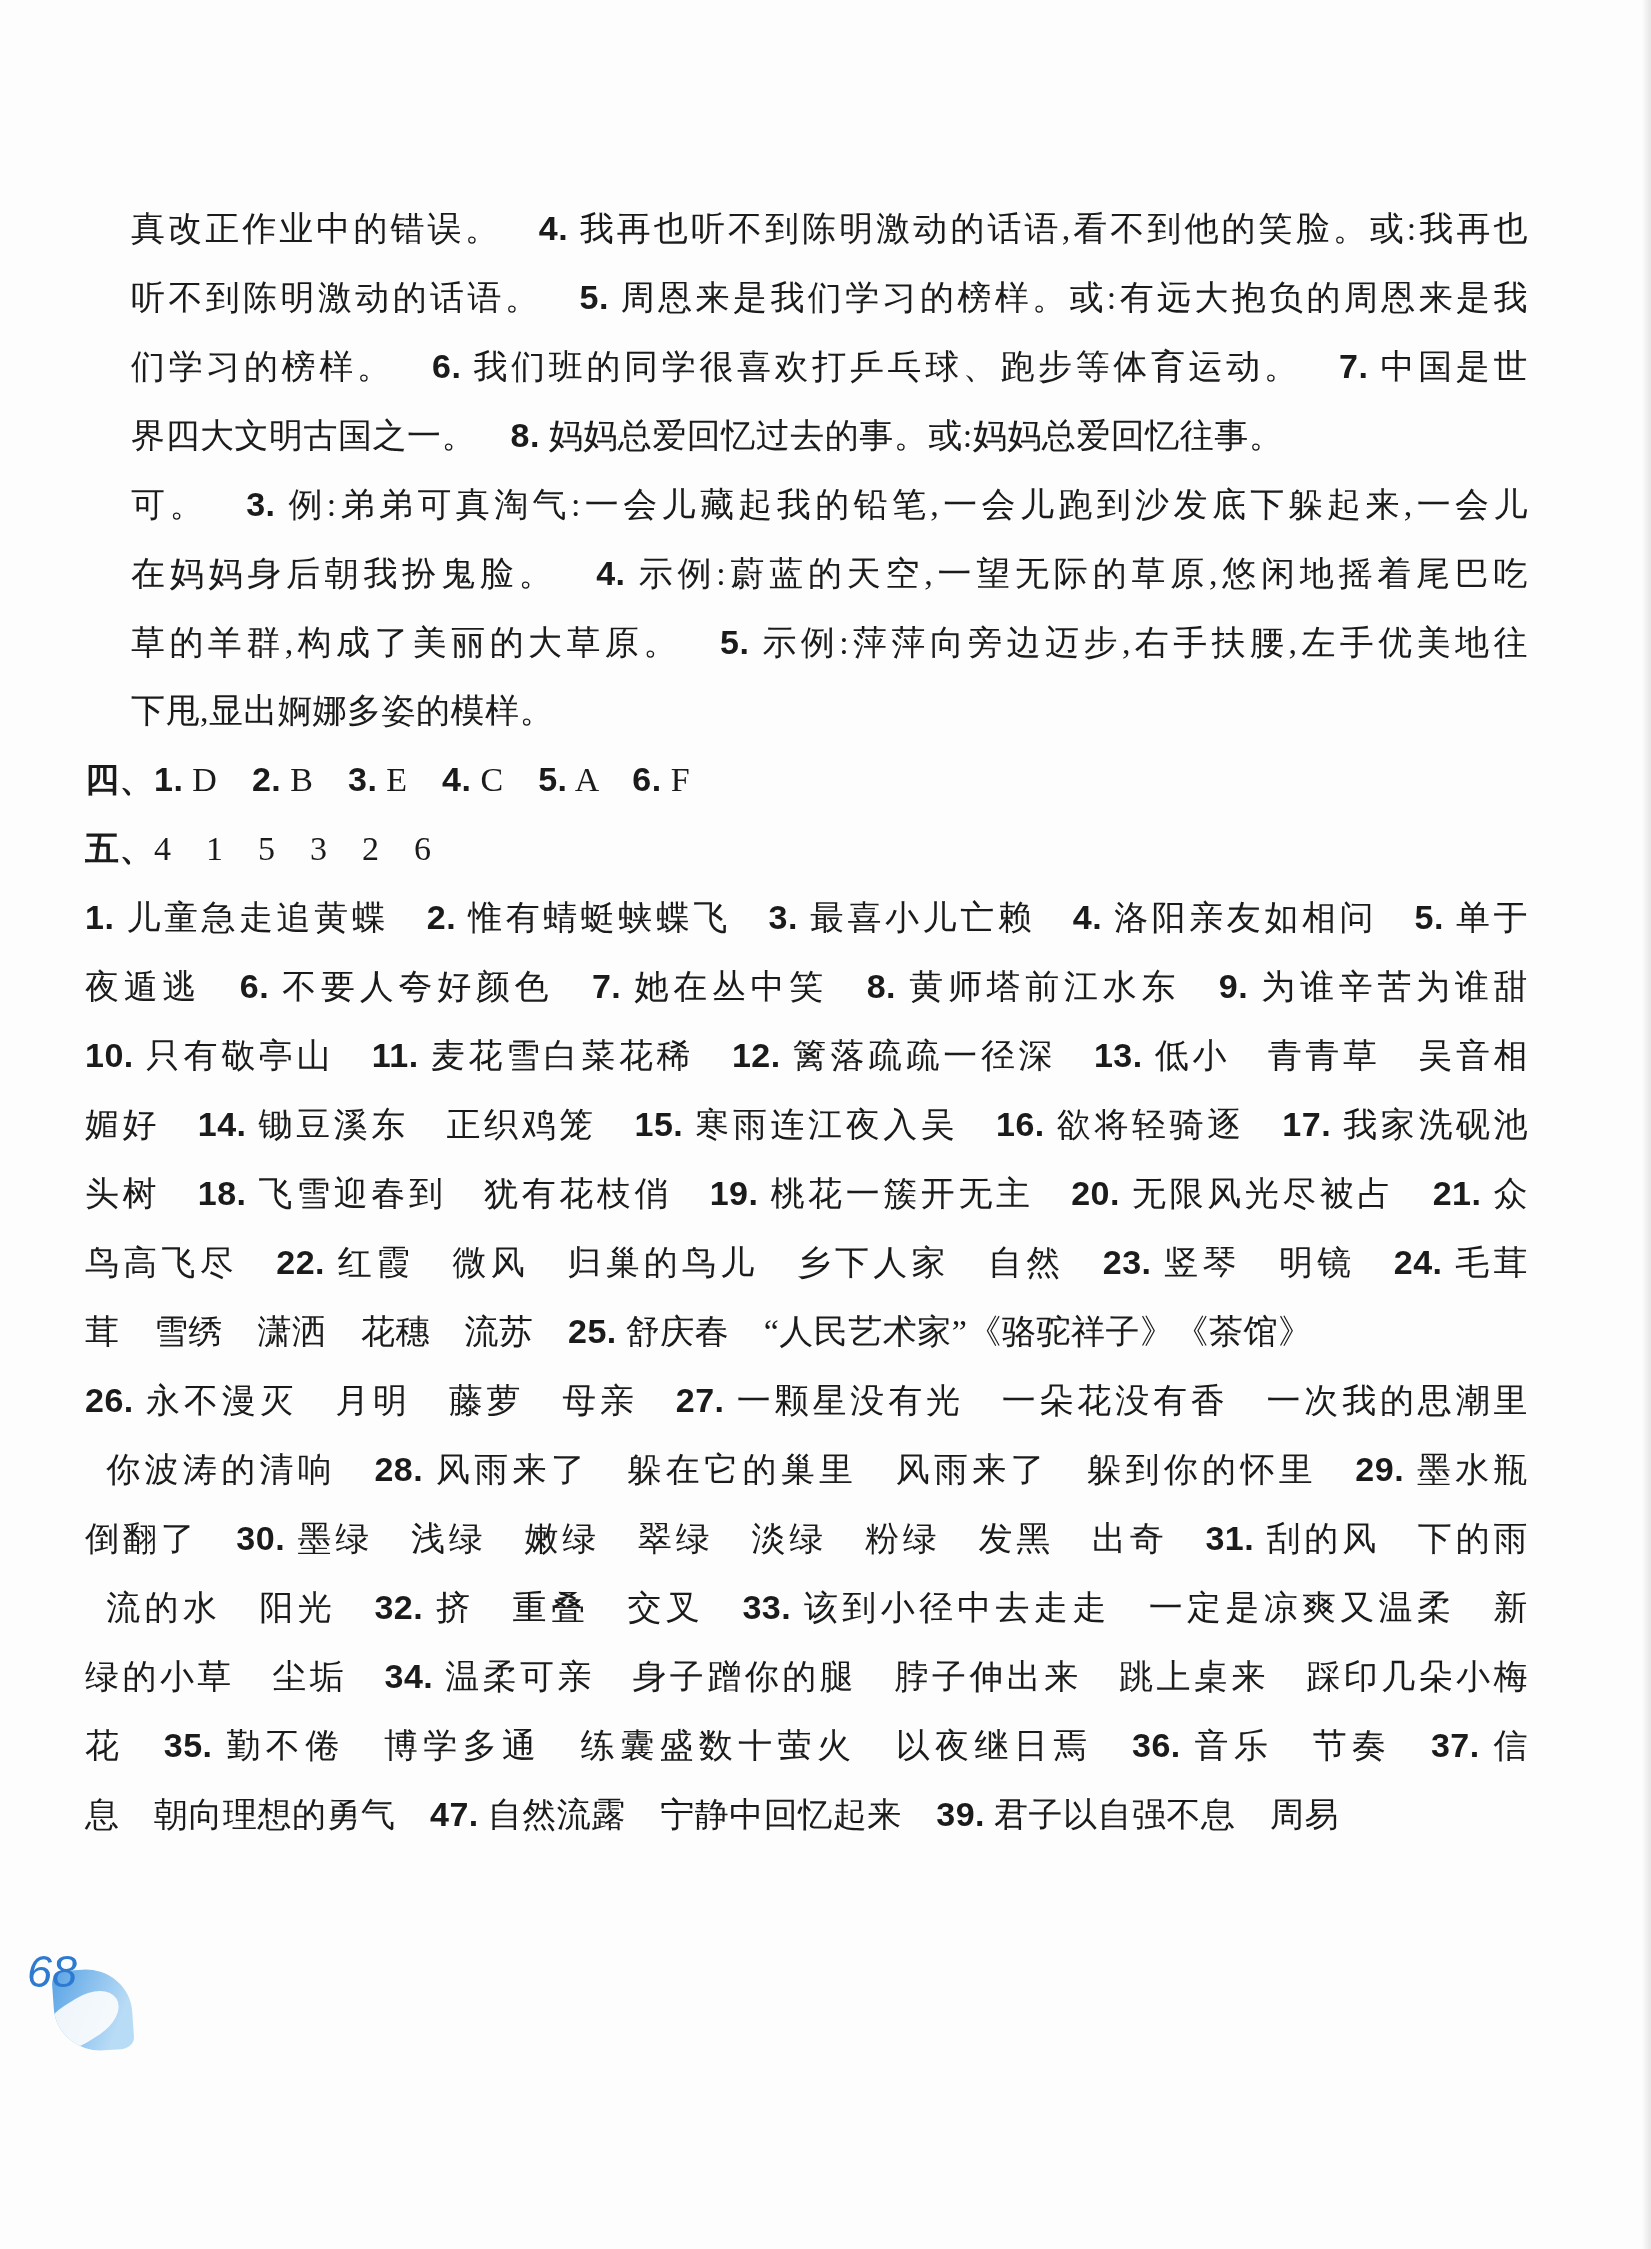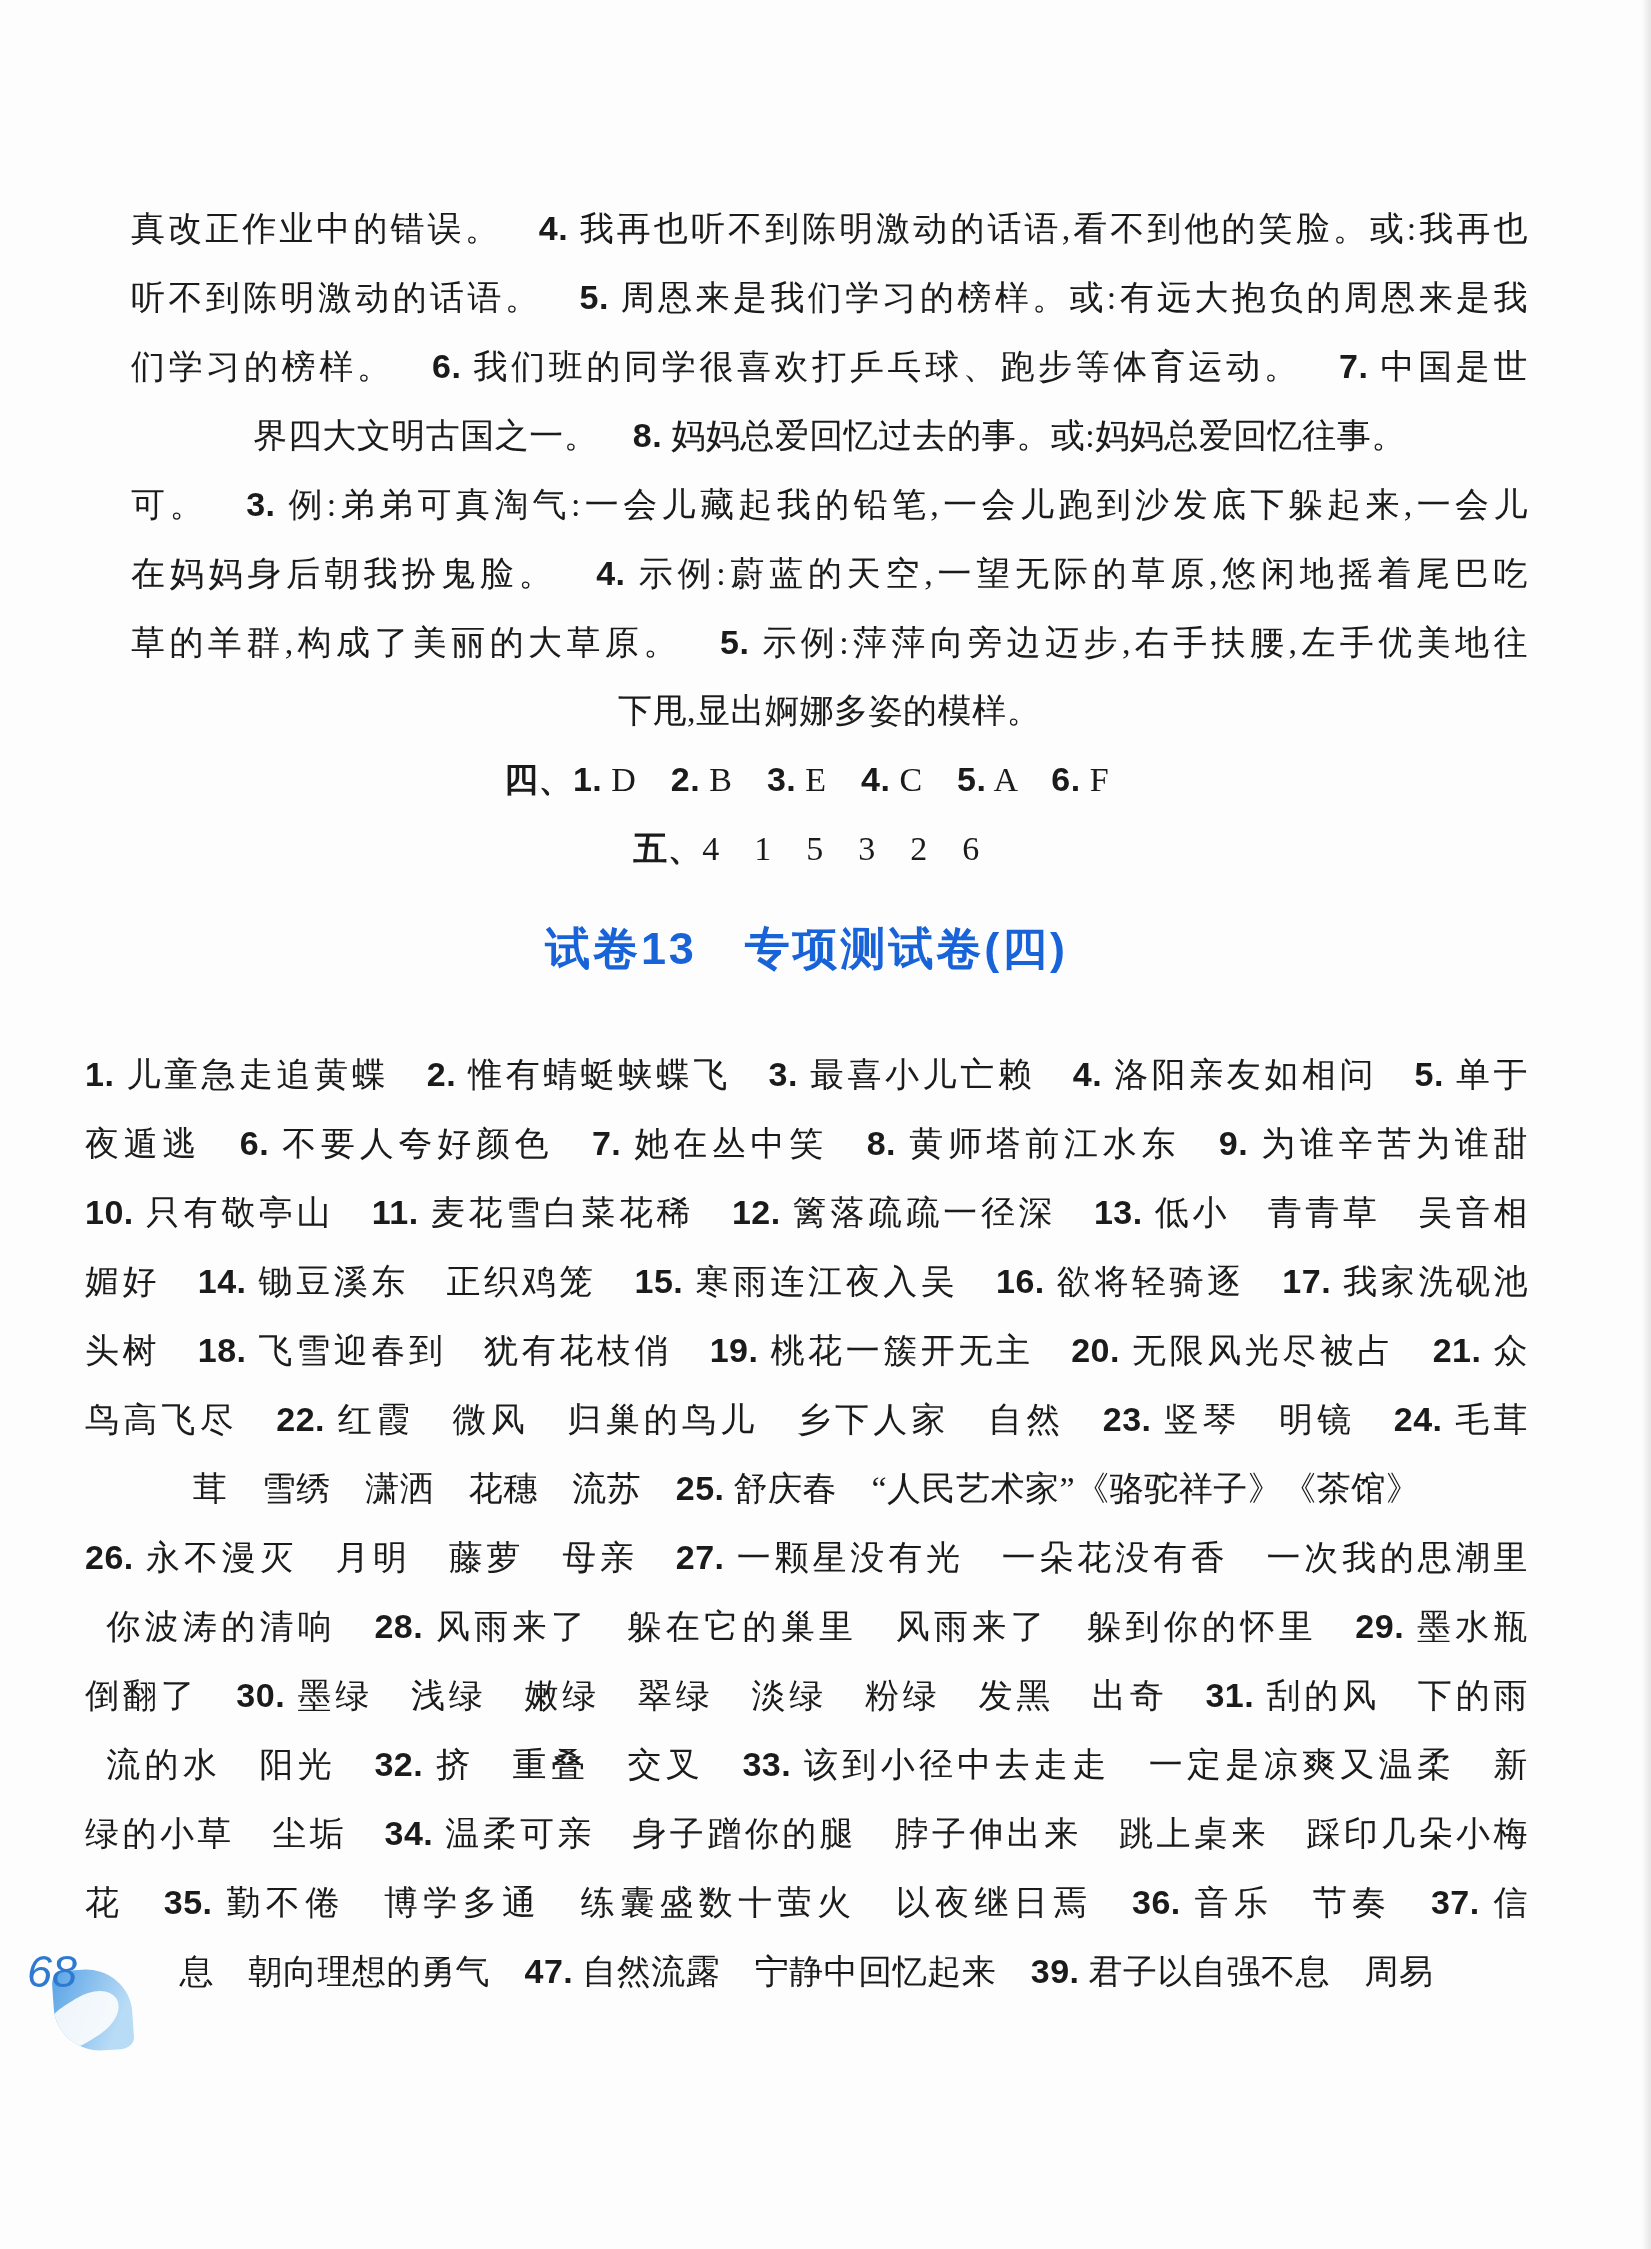--- a/index.html
+++ b/index.html
@@ -9,21 +9,20 @@
     font-family:"Liberation Serif","DejaVu Serif",serif;
     color:#1b1b1b;
     position:relative;
     overflow:hidden;
   }
   .content { padding:194px 124px 0 85px; }
   .tline {
     font-size:34px;
     line-height:68px;
     letter-spacing:0.5px;
-    text-align:center;
   }
   .tline b {
     font-family:"Liberation Sans","DejaVu Sans",sans-serif;
     font-weight:700;
   }
   .fill { text-align:justify; text-align-last:justify; }
   .ind1 { padding-left:46px; }
   .ind2 { padding-left:21.3px; }
   .section-title {
     margin:35px 0 60px 0;
@@ -75,21 +74,20 @@
       <div class="tline ind1 fill">听不到陈明激动的话语。　<b>5.</b> 周恩来是我们学习的榜样。或:有远大抱负的周恩来是我</div>
       <div class="tline ind1 fill">们学习的榜样。　<b>6.</b> 我们班的同学很喜欢打乒乓球、跑步等体育运动。　<b>7.</b> 中国是世</div>
       <div class="tline ind1">界四大文明古国之一。　<b>8.</b> 妈妈总爱回忆过去的事。或:妈妈总爱回忆往事。</div>
       <div class="tline ind1 fill">可。　<b>3.</b> 例:弟弟可真淘气:一会儿藏起我的铅笔,一会儿跑到沙发底下躲起来,一会儿</div>
       <div class="tline ind1 fill">在妈妈身后朝我扮鬼脸。　<b>4.</b> 示例:蔚蓝的天空,一望无际的草原,悠闲地摇着尾巴吃</div>
       <div class="tline ind1 fill">草的羊群,构成了美丽的大草原。　<b>5.</b> 示例:萍萍向旁边迈步,右手扶腰,左手优美地往</div>
       <div class="tline ind1">下甩,显出婀娜多姿的模样。</div>
       <div class="tline"><b>四、</b><b>1.</b> D　<b>2.</b> B　<b>3.</b> E　<b>4.</b> C　<b>5.</b> A　<b>6.</b> F</div>
       <div class="tline"><b>五、</b>4　1　5　3　2　6</div>
     </div>
-  <h2 class="section-title">试卷13　专项测试卷(四)</h2>
   <div class="block">
       <div class="tline fill"><b>1.</b> 儿童急走追黄蝶　<b>2.</b> 惟有蜻蜓蛱蝶飞　<b>3.</b> 最喜小儿亡赖　<b>4.</b> 洛阳亲友如相问　<b>5.</b> 单于</div>
       <div class="tline fill">夜遁逃　<b>6.</b> 不要人夸好颜色　<b>7.</b> 她在丛中笑　<b>8.</b> 黄师塔前江水东　<b>9.</b> 为谁辛苦为谁甜</div>
       <div class="tline fill"><b>10.</b> 只有敬亭山　<b>11.</b> 麦花雪白菜花稀　<b>12.</b> 篱落疏疏一径深　<b>13.</b> 低小　青青草　吴音相</div>
       <div class="tline fill">媚好　<b>14.</b> 锄豆溪东　正织鸡笼　<b>15.</b> 寒雨连江夜入吴　<b>16.</b> 欲将轻骑逐　<b>17.</b> 我家洗砚池</div>
       <div class="tline fill">头树　<b>18.</b> 飞雪迎春到　犹有花枝俏　<b>19.</b> 桃花一簇开无主　<b>20.</b> 无限风光尽被占　<b>21.</b> 众</div>
       <div class="tline fill">鸟高飞尽　<b>22.</b> 红霞　微风　归巢的鸟儿　乡下人家　自然　<b>23.</b> 竖琴　明镜　<b>24.</b> 毛茸</div>
       <div class="tline">茸　雪绣　潇洒　花穗　流苏　<b>25.</b> 舒庆春　“人民艺术家”《骆驼祥子》《茶馆》</div>
       <div class="tline fill"><b>26.</b> 永不漫灭　月明　藤萝　母亲　<b>27.</b> 一颗星没有光　一朵花没有香　一次我的思潮里</div>
       <div class="tline ind2 fill">你波涛的清响　<b>28.</b> 风雨来了　躲在它的巢里　风雨来了　躲到你的怀里　<b>29.</b> 墨水瓶</div>

